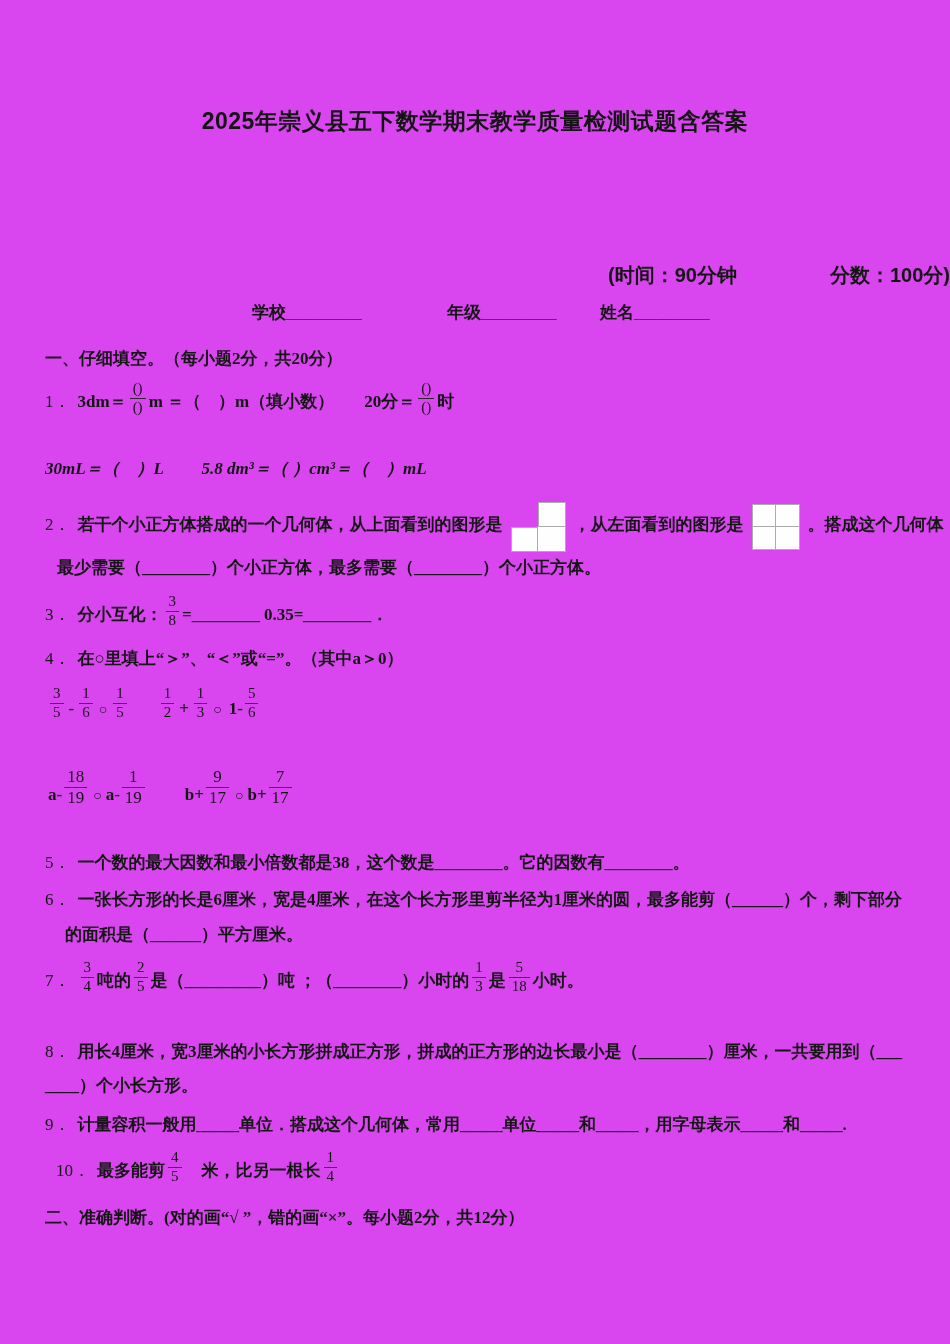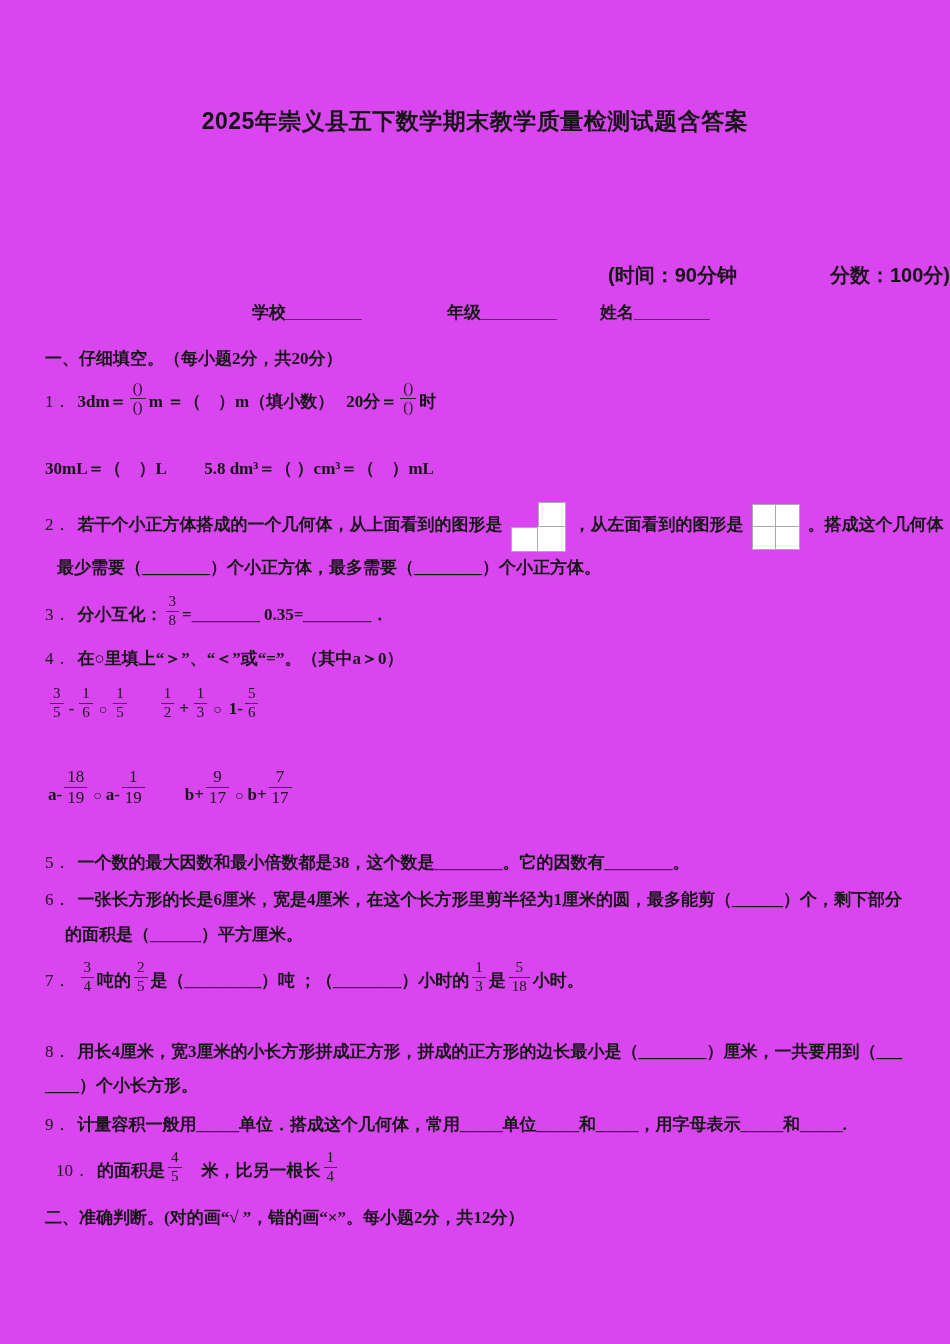--- a/index.html
+++ b/index.html
@@ -59,29 +59,29 @@
   <div class="abs" style="top:347px;left:45px;">一、仔细填空。（每小题2分，共20分）</div>
 
   <div class="abs line" style="top:374px;left:45px;height:54px;">
     <span class="qno">1．</span>
     <span class="t">3dm＝</span>
     <span class="frac">
         <span class="fn">()</span>
         <span class="fd">()</span>
       </span>
     <span class="t">m ＝（　）m（填小数）</span>
-    <span class="t" style="margin-left:12px;">20分＝</span>
+    <span class="t" style="margin-left:30px;">20分＝</span>
     <span class="frac">
         <span class="fn">()</span>
         <span class="fd">()</span>
       </span>
     <span class="t">时</span>
   </div>
 
-  <div class="abs t" style="top:457px;left:45px;">30mL＝（　）L　　 5.8 dm³＝（ ）cm³＝（　）mL</div>
+  <div class="abs t" style="top:457px;left:45px;font-style:italic;">30mL＝（　）L　　 5.8 dm³＝（ ）cm³＝（　）mL</div>
 
   <div class="abs line" style="top:496px;left:45px;height:56px;">
     <span class="qno">2．</span>
     <span class="t">若干个小正方体搭成的一个几何体，从上面看到的图形是</span>
     <span class="shape shape-top">
       <span class="c p1"></span>
       <span class="c p2"></span>
       <span class="c p3"></span>
     </span>
     <span class="t">，从左面看到的图形是</span>
@@ -215,21 +215,21 @@
   </div>
   <div class="abs t" style="top:1074px;left:45px;">____）个小长方形。</div>
 
   <div class="abs line" style="top:1113px;left:45px;">
     <span class="qno">9．</span>
     <span class="t">计量容积一般用_____单位．搭成这个几何体，常用_____单位_____和_____，用字母表示_____和_____.</span>
   </div>
 
   <div class="abs line" style="top:1145px;left:56px;height:50px;">
     <span class="qno">10．</span>
-    <span class="t">的面积是</span>
+    <span class="t">最多能剪</span>
     <span class="frac">
         <span class="fn">4</span>
         <span class="fd">5</span>
       </span>
     <span class="t">　米，比另一根长</span>
     <span class="frac">
         <span class="fn">1</span>
         <span class="fd">4</span>
       </span>
   </div>

